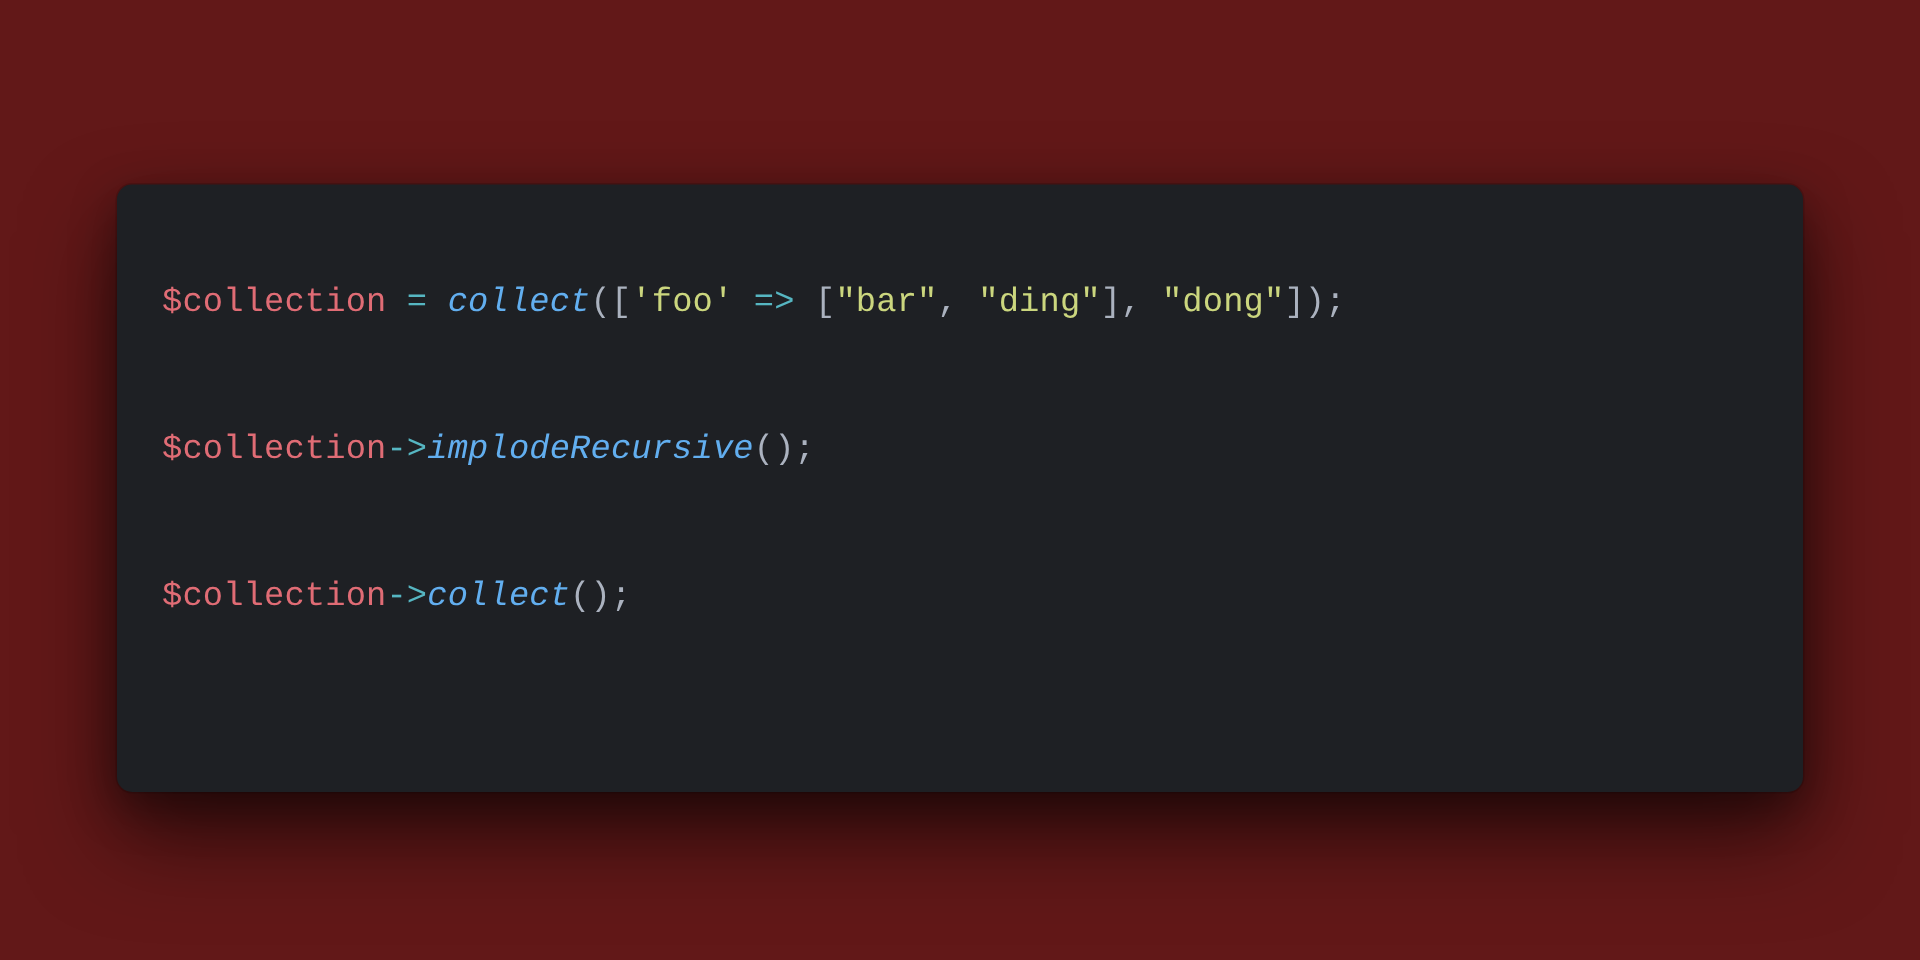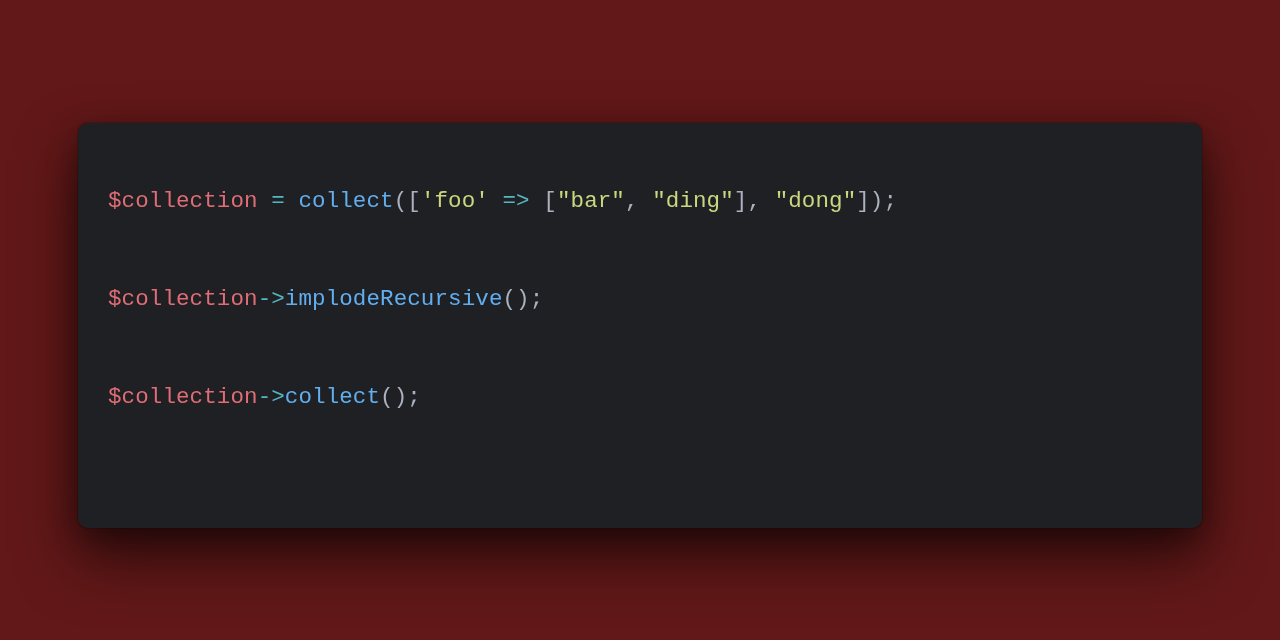--- a/index.html
+++ b/index.html
@@ -34,21 +34,21 @@
     font-size: 22.5px;
     line-height: 49px;
     white-space: pre;
     color: #abb2bf;
     letter-spacing: 0.1px;
   }
   .tok { display: inline; text-align: center; }
   .c-var    { color: #e06c75; }
   .c-punc   { color: #abb2bf; }
   .c-op     { color: #56b6c2; }
-  .c-func   { color: #62aeef; }
+  .c-func   { color: #62aeef; font-style: italic; }
   .c-str    { color: #cbd67e; }
   .c-default{ color: #abb2bf; }
 </style>
 </head>
 <body>
 
 <div class="card">
   <pre class="code" id="code-block"><span class="tok c-var">$collection</span><span class="tok c-default"> </span><span class="tok c-op">=</span><span class="tok c-default"> </span><span class="tok c-func">collect</span><span class="tok c-punc">([</span><span class="tok c-str">'foo'</span><span class="tok c-default"> </span><span class="tok c-op">=&gt;</span><span class="tok c-punc"> [</span><span class="tok c-str">"bar"</span><span class="tok c-punc">, </span><span class="tok c-str">"ding"</span><span class="tok c-punc">], </span><span class="tok c-str">"dong"</span><span class="tok c-punc">]);</span>
 
 <span class="tok c-var">$collection</span><span class="tok c-op">-&gt;</span><span class="tok c-func">implodeRecursive</span><span class="tok c-punc">();</span>

